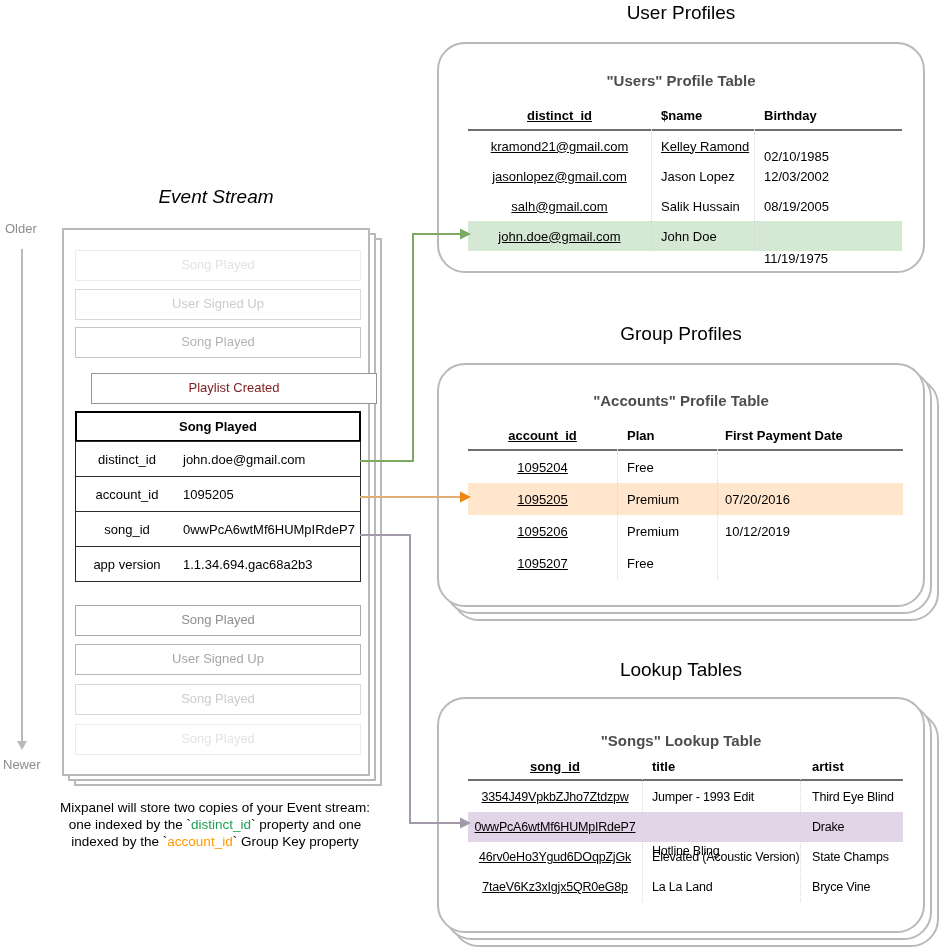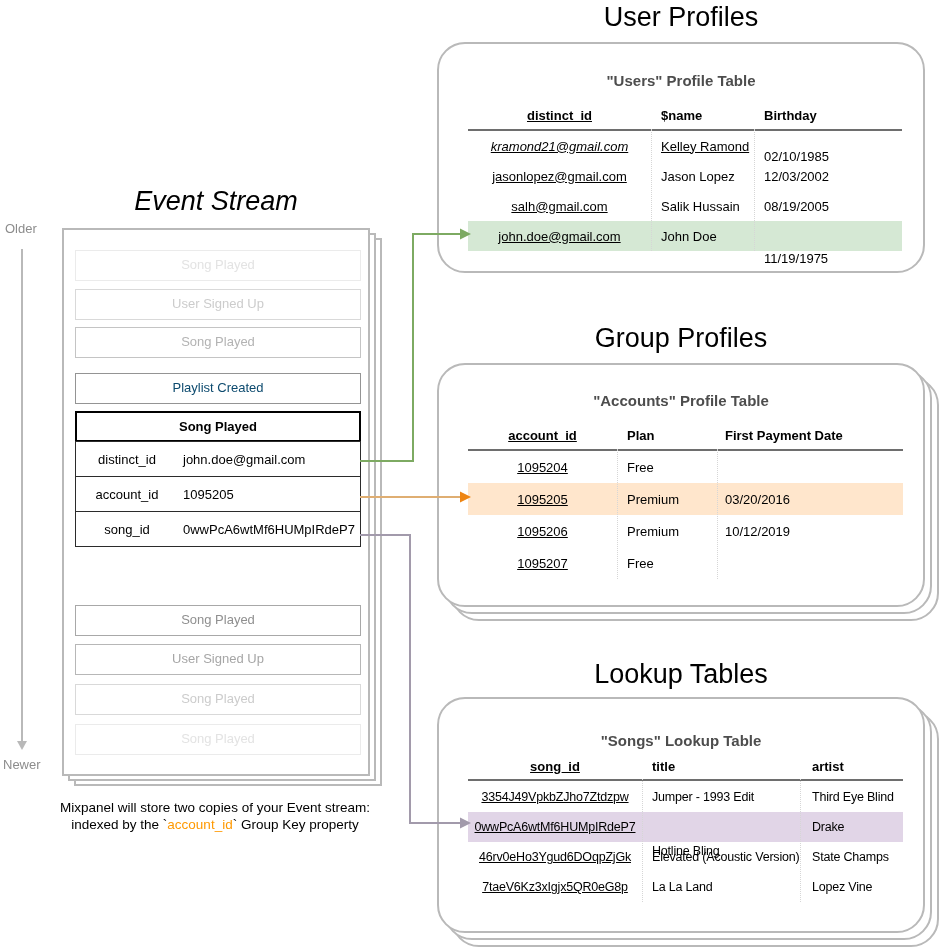--- a/index.html
+++ b/index.html
@@ -2,21 +2,21 @@
 <html style="--highlight-green: #d5e8d4; --highlight-orange: #ffe6cc; --highlight-purple: #e1d5e7; --arrow-green: #7daa62; --arrow-orange-line: #dfae72; --arrow-orange-head: #ee8513; --arrow-purple: #a29aab; --code-green: #1fa055; --code-orange: #ff9900;"><head>
 <meta charset="utf-8">
 <style>
   html,body { margin:0; padding:0; }
   body {
     width:941px; height:951px; position:relative; background:#ffffff;
     font-family:"Liberation Sans", sans-serif; color:#000;
     overflow:hidden;
   }
   .abs { position:absolute; }
-  .section-title { font-size:27px; text-align:center; color:#000; }
+  .section-title { font-size:19px; text-align:center; color:#000; }
 
   
   .card, .stackrect {
     position:absolute; background:#fff; border:2px solid #b9b9b9; box-sizing:border-box;
   }
   .card { border-radius:28px; z-index:3; }
   .card-stack { border-radius:28px; z-index:1; }
 
   .tbl-title { position:absolute; width:100%; text-align:center; font-weight:bold;
     font-size:15px; color:#4d4d4d; }
@@ -39,21 +39,21 @@
   #es-main { z-index:2; }
   .evt {
     position:absolute; left:11px; width:286px; height:31px; box-sizing:border-box;
     border:1.5px solid #ccc; text-align:center; font-size:13px; line-height:28px;
     background:#fff; white-space:nowrap;
   }
   .fade1 { border-color:#ebebeb; color:#e3e3e3; }
   .fade2 { border-color:#d9d9d9; color:#cccccc; }
   .fade3 { border-color:#c4c4c4; color:#b3b3b3; }
   .fade3b{ border-color:#b7b7b7; color:#a6a6a6; }
-  .fade4 { border-color:#949494; color:#0c4a6e; }
+  .fade4 { border-color:#949494; color:#7f1d1d;margin-left:16px; }
   .fade4b{ border-color:#a8a8a8; color:#8f8f8f; }
 
   #active-event { position:absolute; left:11px; top:181px; width:286px; }
   #active-event .hdr {
     box-sizing:border-box; height:31px; border:2px solid #000; background:#fff;
     font-weight:bold; font-size:13px; text-align:center; line-height:27px;
   }
   .prop-row {
     display:flex; align-items:center; height:36px; box-sizing:border-box;
     border:1px solid #2b2b2b; margin-top:-1px; font-size:13px; background:#fff;
@@ -100,20 +100,24 @@
       <div class="prop-key">distinct_id</div>
       <div class="prop-val">john.doe@gmail.com</div>
     </div>
     <div class="prop-row hl-orange">
       <div class="prop-key">account_id</div>
       <div class="prop-val">1095205</div>
     </div>
     <div class="prop-row hl-purple">
       <div class="prop-key">song_id</div>
       <div class="prop-val">0wwPcA6wtMf6HUMpIRdeP7</div>
+    </div>
+    <div class="prop-row">
+      <div class="prop-key">app version</div>
+      <div class="prop-val">1.1.34.694.gac68a2b3</div>
     </div>
   </div>
 
   <div class="evt fade4b" style="top:375px;">Song Played</div>
   <div class="evt fade3b" style="top:414px;">User Signed Up</div>
   <div class="evt fade2" style="top:454px;">Song Played</div>
   <div class="evt fade1" style="top:494px;">Song Played</div>
 </div>
 
 <div class="abs section-title" style="left:437px; top:2px; width:488px;">User Profiles</div>
@@ -123,21 +127,21 @@
   <div class="thead" style="left:29px; top:58px; width:434px; height:26px;">
     <div class="cell cc u" style="width:183px;">distinct_id</div>
     <div class="cell lc" style="width:103px;">$name</div>
     <div class="cell lc" style="width:148px;">Birthday</div>
   </div>
   <div class="divider" style="left:29px; top:85px; width:434px;"></div>
   <div class="dotsep" style="left:212px; top:85px; height:122px;"></div>
   <div class="dotsep" style="left:315px; top:85px; height:122px;"></div>
 
   <div class="trow" style="left:29px; top:87px; width:434px; height:30px;">
-    <div class="cell cc u" style="width:183px;font-style:italic;">kramond21@gmail.com</div>
+    <div class="cell cc u" style="width:183px;">kramond21@gmail.com</div>
     <div class="cell lc" style="width:103px;text-decoration:underline;">Kelley Ramond</div>
     <div class="cell lc" style="width:148px;margin-top:20px;">02/10/1985</div>
   </div>
   <div class="trow" style="left:29px; top:117px; width:434px; height:30px;">
     <div class="cell cc u" style="width:183px;">jasonlopez@gmail.com</div>
     <div class="cell lc" style="width:103px;">Jason Lopez</div>
     <div class="cell lc" style="width:148px;">12/03/2002</div>
   </div>
   <div class="trow" style="left:29px; top:147px; width:434px; height:30px;">
     <div class="cell cc u" style="width:183px;">salh@gmail.com</div>
@@ -167,21 +171,21 @@
   <div class="dotsep" style="left:278px; top:84px; height:130px;"></div>
 
   <div class="trow" style="left:29px; top:86px; width:435px; height:32px;">
     <div class="cell cc u" style="width:149px;">1095204</div>
     <div class="cell lc" style="width:100px;">Free</div>
     <div class="cell" style="width:186px; padding-left:8px;"></div>
   </div>
   <div class="trow hl-orange" style="left:29px; top:118px; width:435px; height:32px;">
     <div class="cell cc u" style="width:149px;">1095205</div>
     <div class="cell lc" style="width:100px;">Premium</div>
-    <div class="cell" style="width:186px; padding-left:8px;">03/20/2016</div>
+    <div class="cell" style="width:186px; padding-left:8px;">07/20/2016</div>
   </div>
   <div class="trow" style="left:29px; top:150px; width:435px; height:32px;">
     <div class="cell cc u" style="width:149px;">1095206</div>
     <div class="cell lc" style="width:100px;">Premium</div>
     <div class="cell" style="width:186px; padding-left:8px;">10/12/2019</div>
   </div>
   <div class="trow" style="left:29px; top:182px; width:435px; height:32px;">
     <div class="cell cc u" style="width:149px;">1095207</div>
     <div class="cell lc" style="width:100px;">Free</div>
     <div class="cell" style="width:186px; padding-left:8px;"></div>
@@ -214,26 +218,27 @@
     <div class="cell" style="width:103px; padding-left:12px;">Drake</div>
   </div>
   <div class="trow songs-cells" style="left:29px; top:143px; width:435px; height:30px;">
     <div class="cell cc u" style="width:174px;">46rv0eHo3Ygud6DOqpZjGk</div>
     <div class="cell lc" style="width:158px;">Elevated (Acoustic Version)</div>
     <div class="cell" style="width:103px; padding-left:12px;">State Champs</div>
   </div>
   <div class="trow songs-cells" style="left:29px; top:173px; width:435px; height:30px;">
     <div class="cell cc u" style="width:174px;">7taeV6Kz3xIgjx5QR0eG8p</div>
     <div class="cell lc" style="width:158px;">La La Land</div>
-    <div class="cell" style="width:103px; padding-left:12px;">Lopez Vine</div>
+    <div class="cell" style="width:103px; padding-left:12px;">Bryce Vine</div>
   </div>
 </div>
 
 <div id="footnote">
   <div>Mixpanel will store two copies of your Event stream:</div>
+  <div><span>one indexed by the `</span><span class="code-green">distinct_id</span><span>` property and one</span></div>
   <div><span>indexed by the `</span><span class="code-orange">account_id</span><span>` Group Key property</span></div>
 </div>
 
 <svg id="arrow-layer" width="941" height="951" viewBox="0 0 941 951">
   <polyline points="360,461 413,461 413,234 461,234" fill="none" stroke-width="2" stroke="#7daa62"></polyline>
   <polygon points="471,234 460,228.5 460,239.5" fill="#7daa62"></polygon>
 
   <polyline points="360,497 461,497" fill="none" stroke-width="2" stroke="#dfae72"></polyline>
   <polygon points="471,497 460,491.5 460,502.5" fill="#ee8513"></polygon>
 

